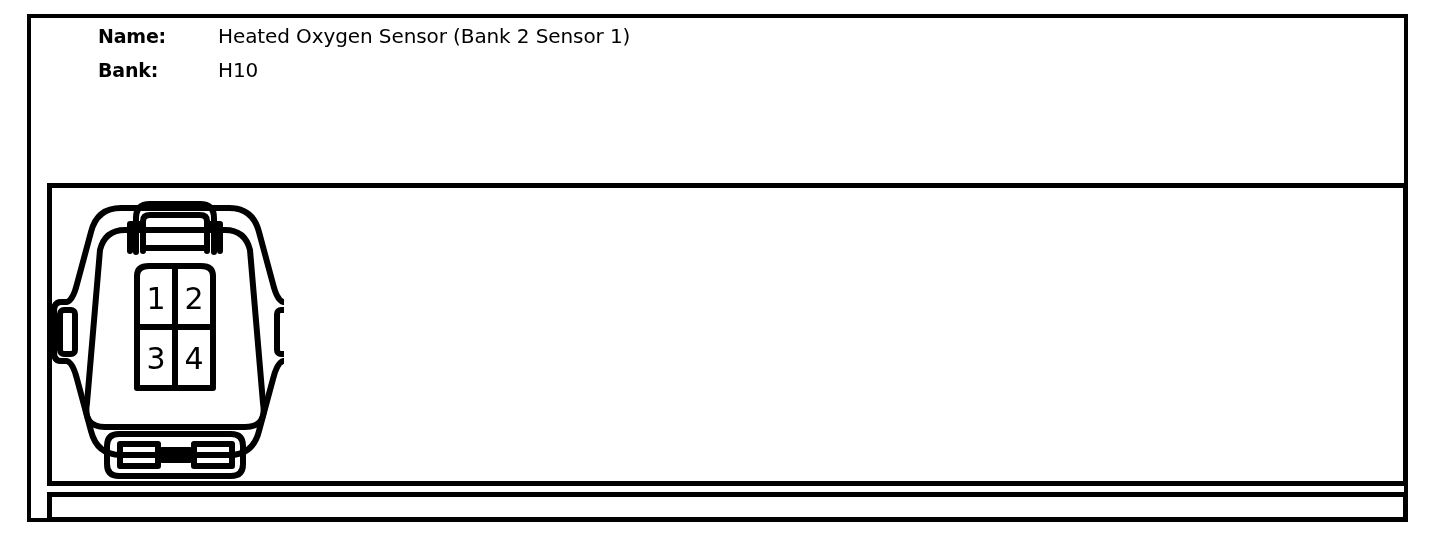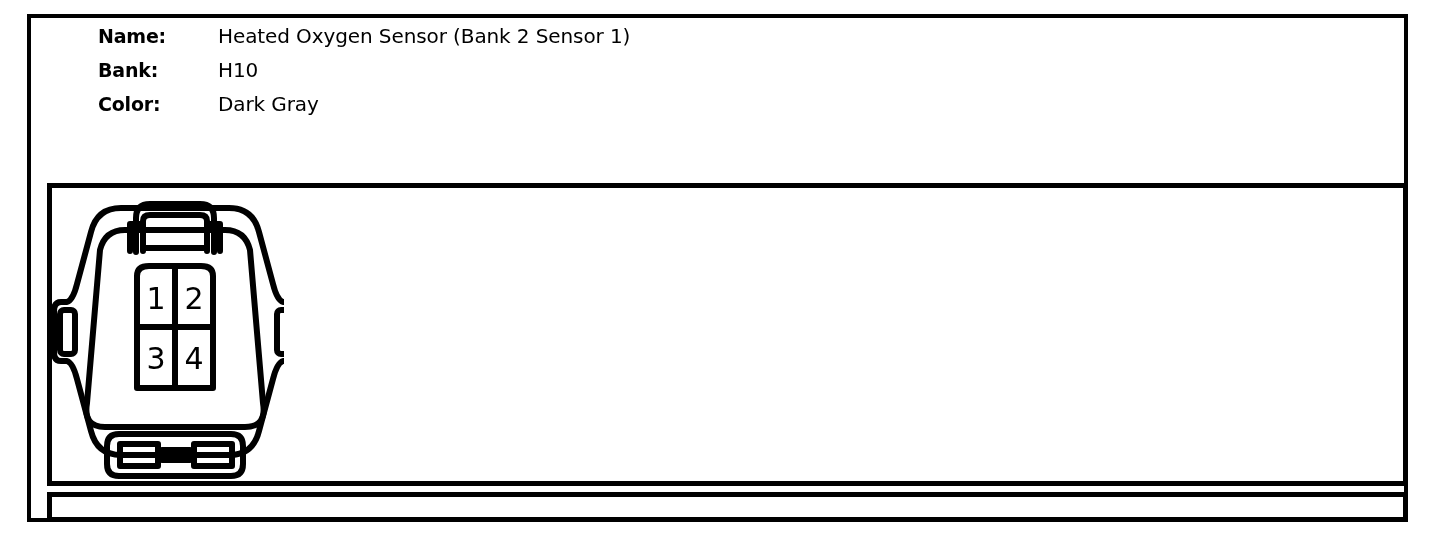--- a/index.html
+++ b/index.html
@@ -112,24 +112,20 @@
       <span class="spec-label">Name:</span>
       <span class="spec-value">Heated Oxygen Sensor (Bank 2 Sensor 1)</span>
     </div>
 
     <div class="spec-row">
       <span class="spec-label">Bank:</span>
       <span class="spec-value">H10</span>
     </div>
 
 
-    <div class="spec-row">
-      <span class="spec-label">Color:</span>
-      <span class="spec-value">Dark Gray</span>
-    </div>
 
   </div>
 
   <div id="diagram-panel">
 
     <div id="connector-figure">
       <svg width="232" height="293" viewBox="0 0 232 293" xmlns="http://www.w3.org/2000/svg">
 
         <g fill="none" stroke="#000000" stroke-width="6" stroke-linejoin="round" stroke-linecap="round">
 

